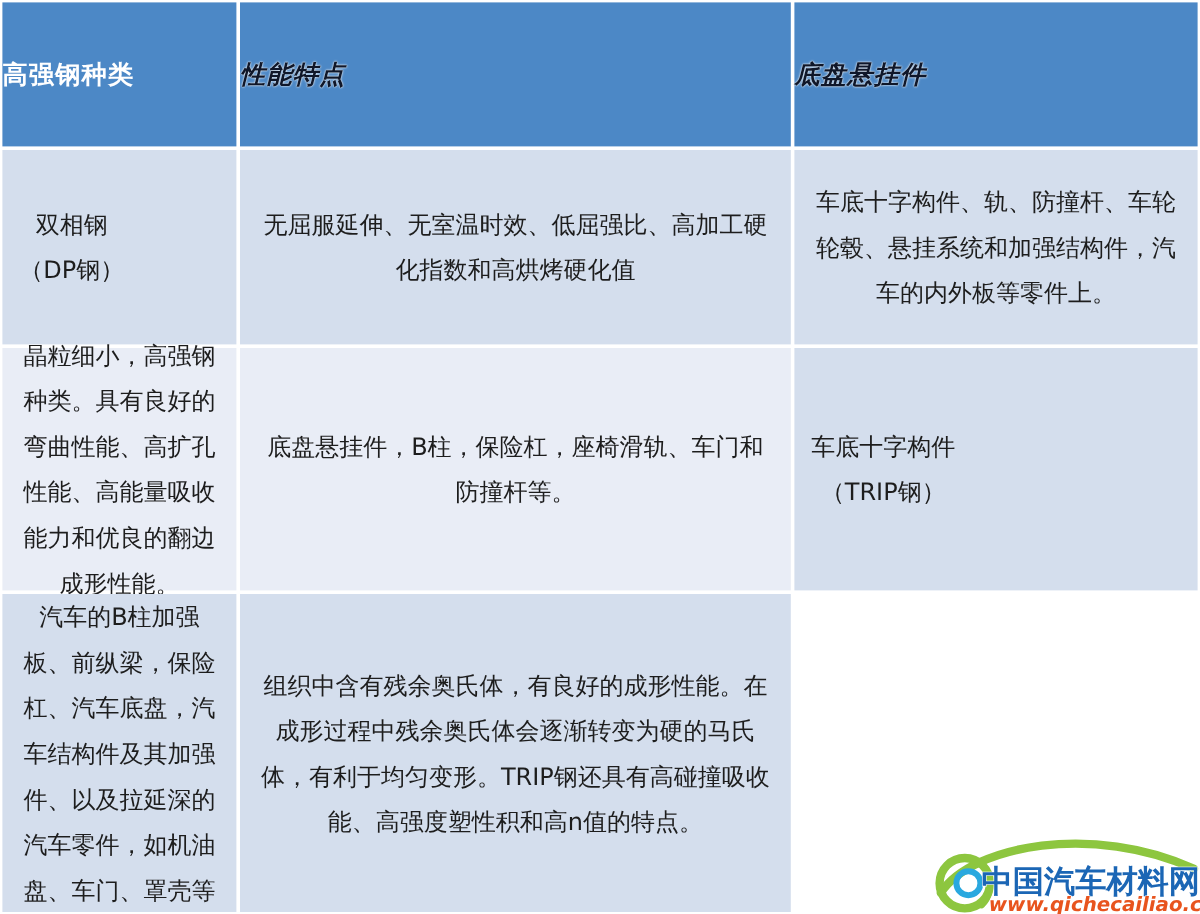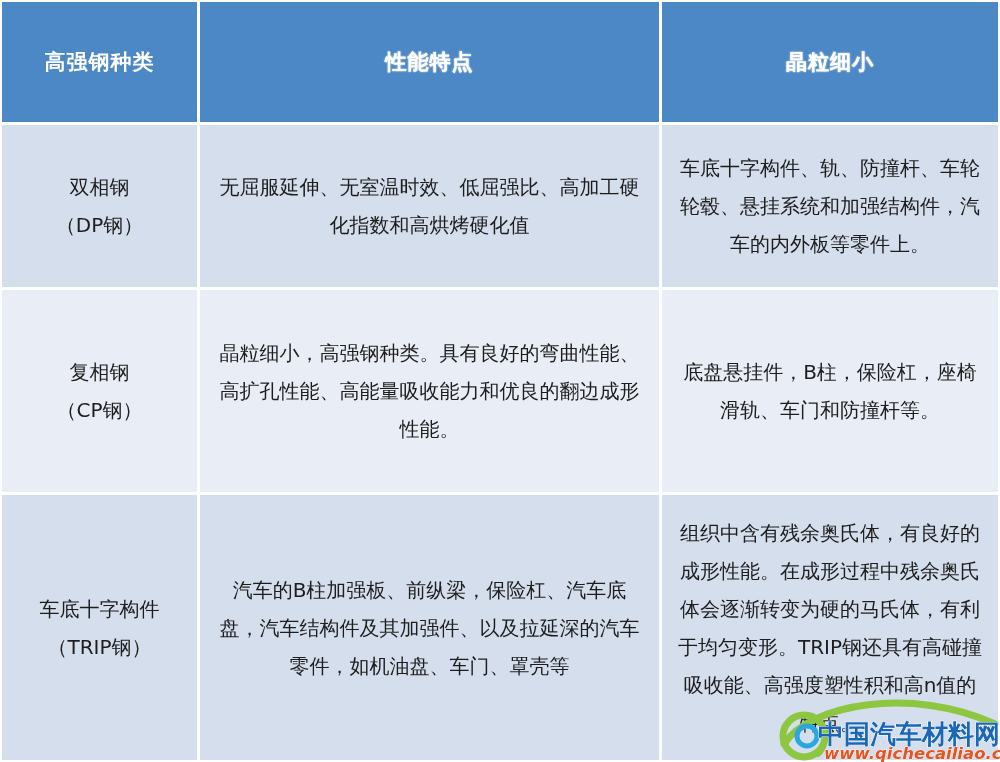--- a/index.html
+++ b/index.html
@@ -16,34 +16,34 @@
     padding: 2px;
     display: grid;
     grid-template-columns: 195px 459px 336px;
     grid-template-rows: 120px 162px 202px 265px;
     gap: 3px;
     background: #ffffff;
   }
   .cell {
     display: flex;
     align-items: center;
-    justify-content: center;
     text-align: center;
     box-sizing: border-box;
   }
   .header-cell {
     background: #4c88c6;
     font-size: 21px;
     font-weight: bold;
     letter-spacing: 1px;
   }
   .header-white { color: #ffffff; }
   .header-yellow {
-    color: #ffffff;
+    color: #0f172a;
     text-shadow: 0 0 2px rgba(255,255,255,.9), 0 0 1px rgba(255,255,255,.9);
+    font-style: italic;
   }
   .row-odd  { background: #d4deed; }
   .row-even { background: #e9edf6; }
   .body-cell {
     color: #1d1d1d;
     font-size: 20px;
     line-height: 38px;
     padding: 6px 14px;
   }
   .type-cell { white-space: pre-line; }
@@ -59,30 +59,28 @@
 
 <div class="steel-table">
 
   <div class="cell header-cell header-white">
     <span>高强钢种类</span>
   </div>
   <div class="cell header-cell header-yellow">
     <span>性能特点</span>
   </div>
   <div class="cell header-cell header-yellow">
-    <span>晶粒细小</span>
+    <span>底盘悬挂件</span>
   </div>
 
   <div class="cell body-cell type-cell row-odd">双相钢
 （DP钢）</div>
   <div class="cell body-cell row-odd">无屈服延伸、无室温时效、低屈强比、高加工硬化指数和高烘烤硬化值</div>
   <div class="cell body-cell row-odd">车底十字构件、轨、防撞杆、车轮轮毂、悬挂系统和加强结构件，汽车的内外板等零件上。</div>
 
-  <div class="cell body-cell type-cell row-even">复相钢
-（CP钢）</div>
   <div class="cell body-cell row-even">晶粒细小，高强钢种类。具有良好的弯曲性能、高扩孔性能、高能量吸收能力和优良的翻边成形性能。</div>
   <div class="cell body-cell row-even">底盘悬挂件，B柱，保险杠，座椅滑轨、车门和防撞杆等。</div>
 
   <div class="cell body-cell type-cell row-odd">车底十字构件
 （TRIP钢）</div>
   <div class="cell body-cell row-odd">汽车的B柱加强板、前纵梁，保险杠、汽车底盘，汽车结构件及其加强件、以及拉延深的汽车零件，如机油盘、车门、罩壳等</div>
   <div class="cell body-cell row-odd">组织中含有残余奥氏体，有良好的成形性能。在成形过程中残余奥氏体会逐渐转变为硬的马氏体，有利于均匀变形。TRIP钢还具有高碰撞吸收能、高强度塑性积和高n值的特点。</div>
 
 </div>
 

